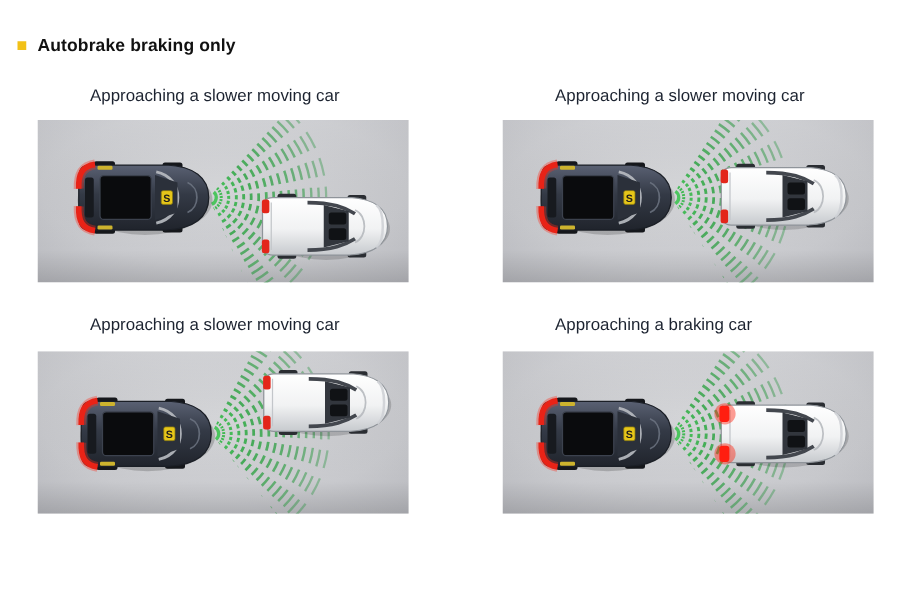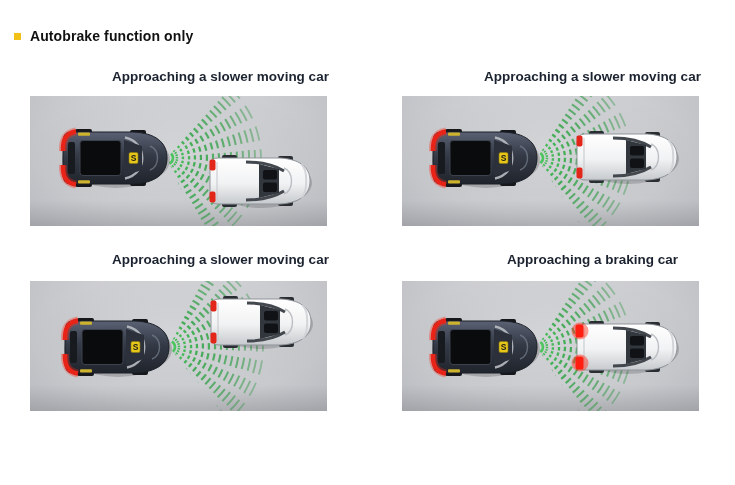--- a/index.html
+++ b/index.html
@@ -4,21 +4,21 @@
 <style>
   html,body{margin:0;padding:0;background:#ffffff;}
   .page{
     position:relative;width:735px;height:485px;background:#ffffff;overflow:hidden;
     font-family:"Liberation Sans","DejaVu Sans",sans-serif;
   }
   .title-row{position:absolute;left:14px;top:28px;display:flex;align-items:center;gap:9px;}
   .bullet{width:7px;height:7px;background:#f2c117;margin-top:1px;flex:0 0 auto;}
   .title-text{font-size:14px;font-weight:bold;color:#111111;letter-spacing:0.1px;}
   .caption{
-    position:absolute;width:297px;text-align:center;font-size:13.5px;font-weight:700;
+    position:absolute;width:297px;text-align:left;font-size:13.5px;font-weight:400;
     color:#1c2330;padding-left:42px;box-sizing:content-box;white-space:nowrap;
   }
   .cap-1,.cap-2{top:69px;}
   .cap-3,.cap-4{top:252px;}
   .cap-1,.cap-3{left:30px;}
   .cap-2,.cap-4{left:402px;}
   .scene{position:absolute;width:297px;height:130px;display:block;}
   .scene-1,.scene-2{top:96px;}
   .scene-3,.scene-4{top:281px;}
   .scene-1,.scene-3{left:30px;}
@@ -119,21 +119,21 @@
       <linearGradient id="floorShade" x1="0" y1="0" x2="0" y2="1">
         <stop offset="0%" stop-color="#ffffff" stop-opacity="0.10"></stop>
         <stop offset="80%" stop-color="#000000" stop-opacity="0"></stop>
         <stop offset="100%" stop-color="#000000" stop-opacity="0.10"></stop>
       </linearGradient>
     </defs>
   </svg>
 
   <div class="title-row">
     <span class="bullet"></span>
-    <span class="title-text">Autobrake function only</span>
+    <span class="title-text">Autobrake braking only</span>
   </div>
 
   <div class="caption cap-1">Approaching a slower moving car</div>
   <div class="caption cap-2">Approaching a slower moving car</div>
   <div class="caption cap-3">Approaching a slower moving car</div>
   <div class="caption cap-4">Approaching a braking car</div>
 
   <svg class="scene scene-1" viewBox="0 0 297 130">
     <rect x="0" y="0" width="297" height="130" fill="url(#sceneGrad)"></rect>
     <rect x="0" y="0" width="297" height="130" fill="url(#floorShade)"></rect>

